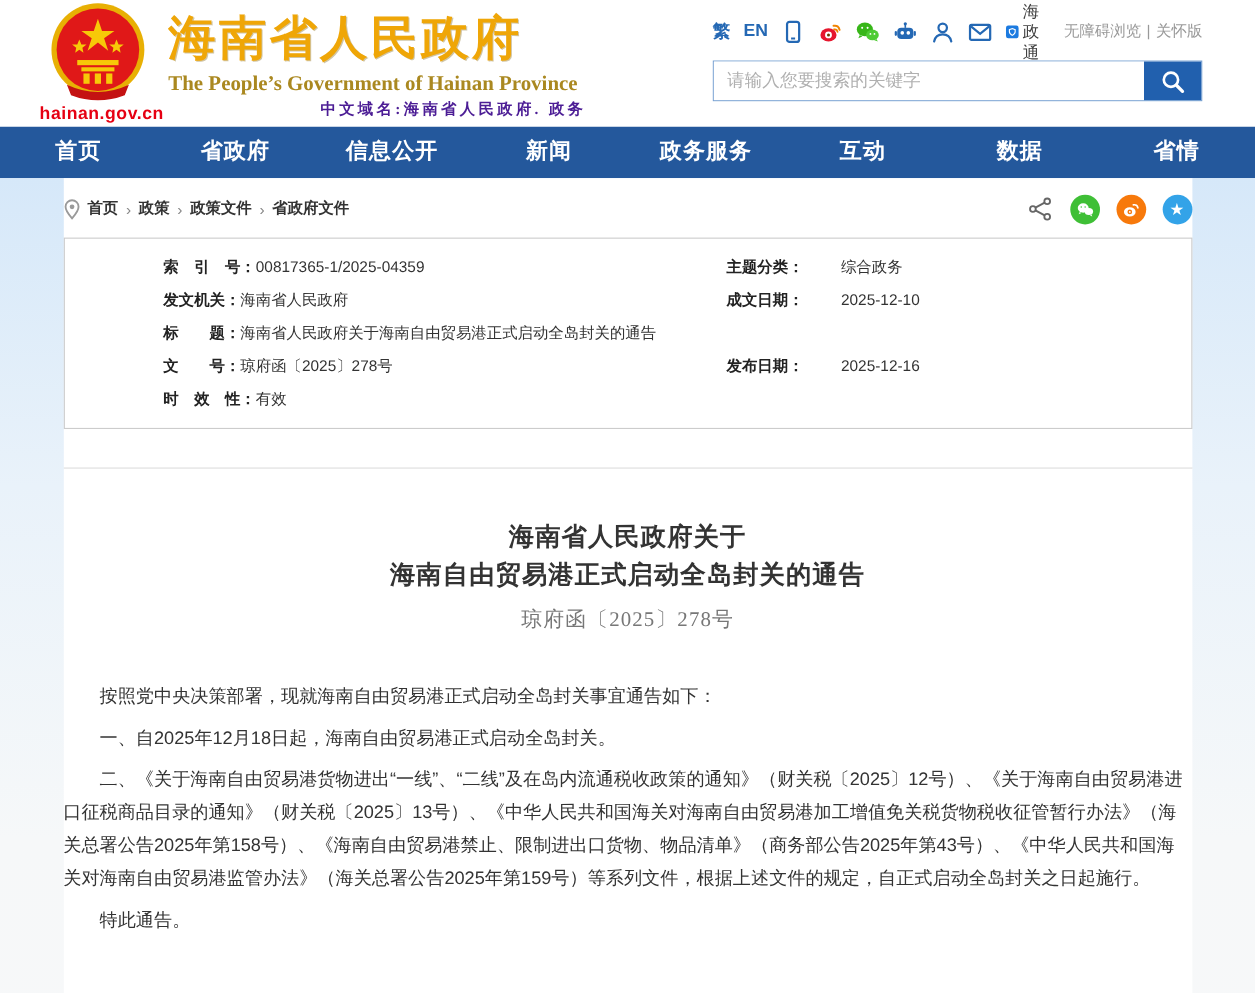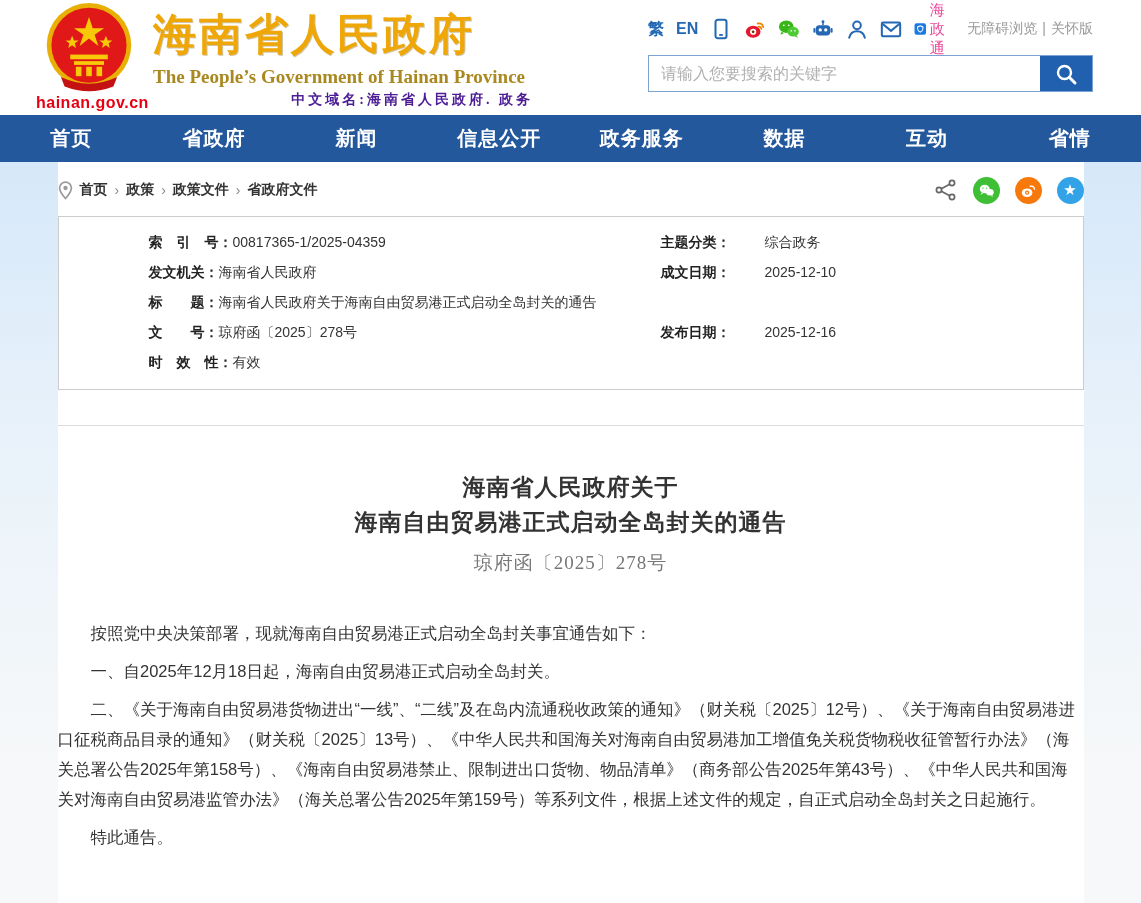--- a/index.html
+++ b/index.html
@@ -27,21 +27,21 @@
   .site-domain {
     font-family:"Liberation Serif", serif;
     font-size:14px; font-weight:bold; color:#4c1d95;
     letter-spacing:3px; text-align:right; margin-top:3px;
   }
   .header-right { position:absolute; right:48px; top:16px; width:445px; }
   .toolbar { display:flex; align-items:center; justify-content:flex-end; gap:12px; height:26px; }
   .toolbar .lang { color:#2468b4; font-size:16px; font-weight:bold; cursor:pointer; }
   .toolbar .ticon { display:inline-flex; width:22px; height:22px; cursor:pointer; }
   .hzt { display:inline-flex; align-items:center; gap:3px; cursor:pointer; }
-  .hzt-label { color:#ec4899; font-size:15px; }
+  .hzt-label { color:#404040; font-size:15px; }
   .muted-links { color:#999; font-size:14px; white-space:nowrap; }
   .muted-links span { cursor:pointer; }
   .muted-links .sep { margin:0 5px; cursor:default; }
   .searchbar { display:flex; margin-top:13px; height:37px; border:1px solid #7ba3d3; }
   .search-input {
     flex:1; border:none; outline:none; padding:0 12px; font-size:16px; color:#333;
     font-family:"Liberation Sans", sans-serif;
   }
   .search-input::placeholder { color:#b0b0b0; }
   .search-btn { width:52px; background:#2160ae; border:none; display:flex; align-items:center; justify-content:center; cursor:pointer; }
@@ -187,25 +187,25 @@
             <line x1="15.5" y1="15.5" x2="21" y2="21" stroke="#fff" stroke-width="3" stroke-linecap="round"></line>
           </svg>
       </button>
     </div>
   </div>
 </div>
 
 <div class="nav">
   <div class="nav-item">首页</div>
   <div class="nav-item">省政府</div>
+  <div class="nav-item">信息公开</div>
   <div class="nav-item">新闻</div>
-  <div class="nav-item">信息公开</div>
   <div class="nav-item">政务服务</div>
+  <div class="nav-item">互动</div>
   <div class="nav-item">数据</div>
-  <div class="nav-item">互动</div>
   <div class="nav-item">省情</div>
 </div>
 
 <div class="page-bg">
   <div class="content">
 
     <div class="crumb-row">
       <div class="crumb">
         <svg width="15" height="19" viewBox="0 0 16 20">
             <path d="M8 1 a6.3 6.3 0 0 1 6.3 6.3 q0 4.2 -6.3 11.2 q-6.3 -7 -6.3 -11.2 A6.3 6.3 0 0 1 8 1z" fill="none" stroke="#9a9a9a" stroke-width="1.8"></path>

